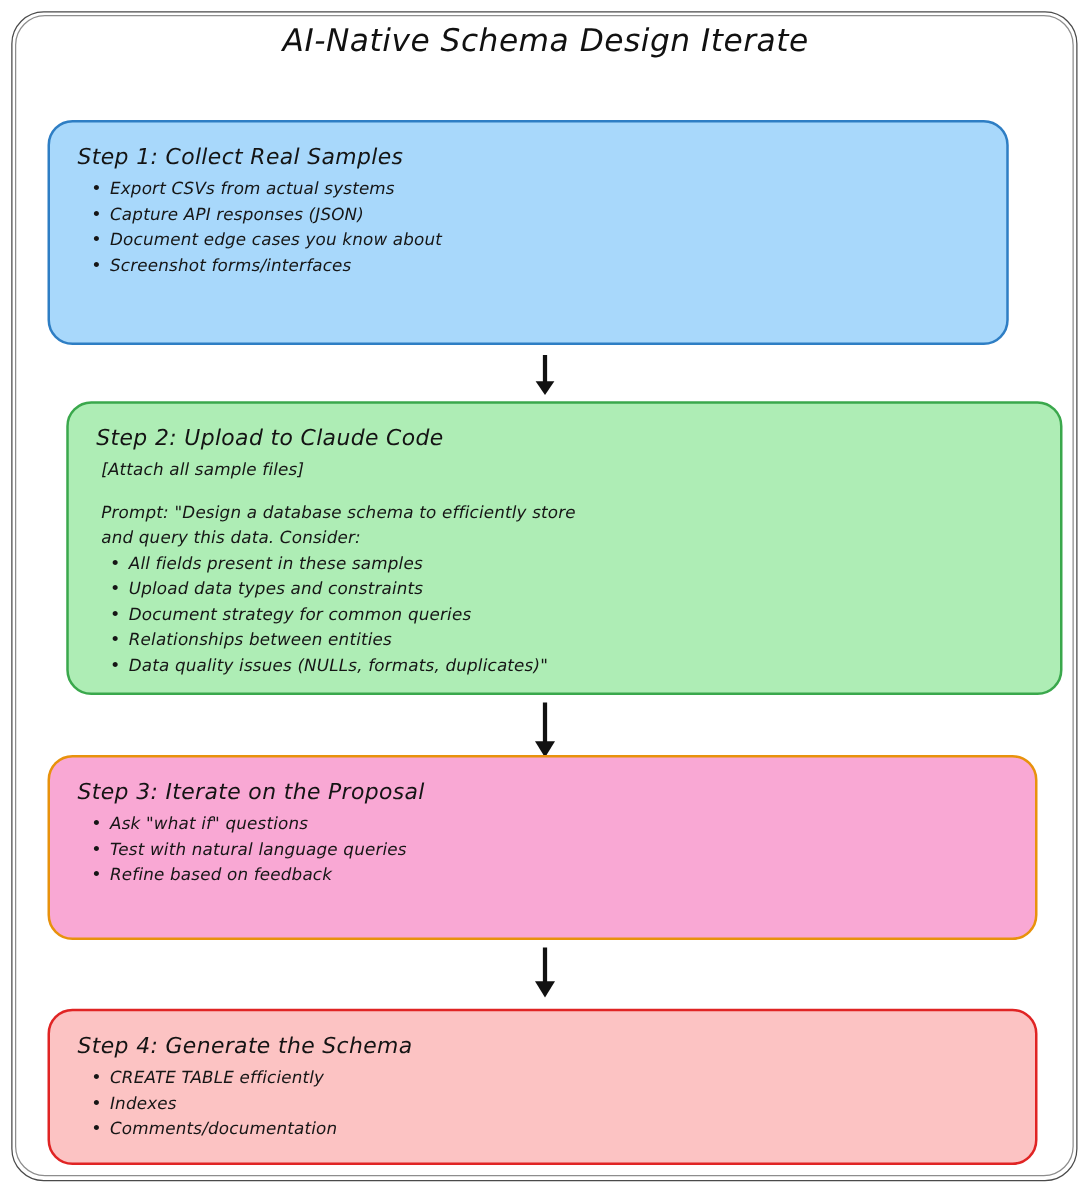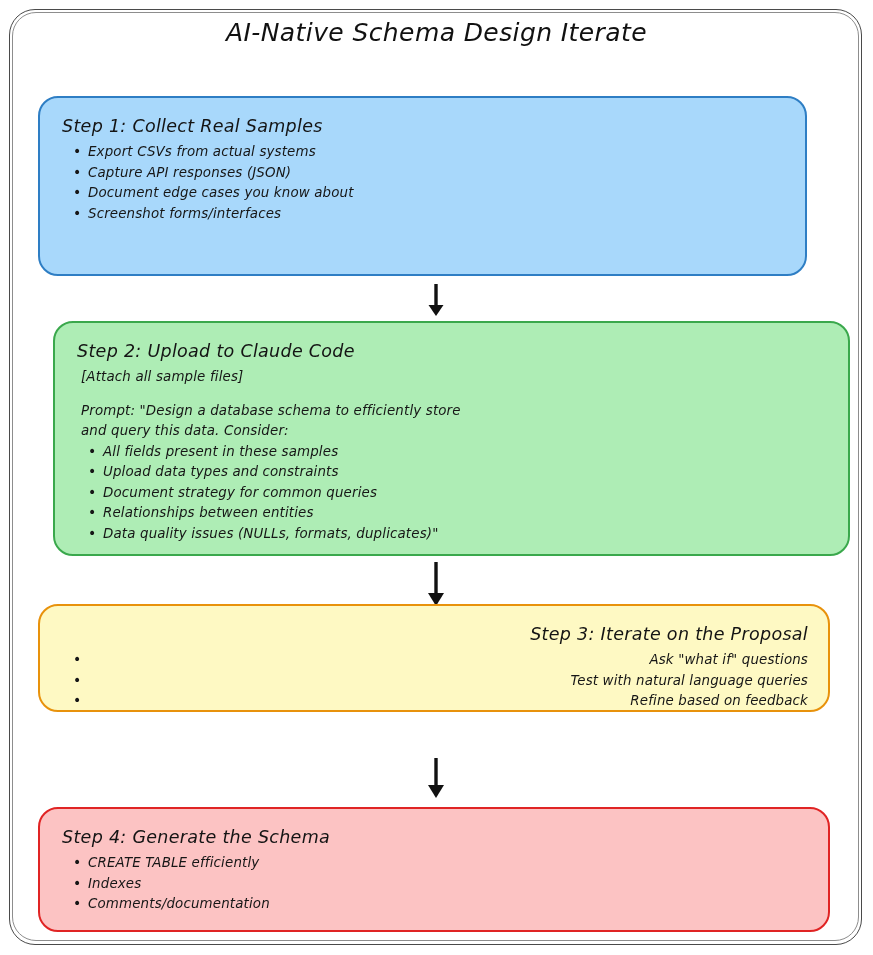--- a/index.html
+++ b/index.html
@@ -123,24 +123,23 @@
   }
   
   #step-2 {
     left: 38px;  top: 321px; width: 797px; height: 235px;
     background: #aeedb5;
     border-color: #3aa84c;
     margin-left: 15px;
   }
   
   #step-3 {
-    left: 38px;  top: 604px; width: 792px; height: 108px;
-    background: #fef9c3;
+    left: 38px;  top: 604px; width: 792px; height: 148px;
+    background: #f9a8d4;
     border-color: #e8920c;
-    text-align: right;
   }
   
   #step-4 {
     left: 38px;  top: 797px; width: 792px; height: 125px;
     background: #fcc3c3;
     border-color: #e02424;
     margin-top: 10px;
   }
 
   

